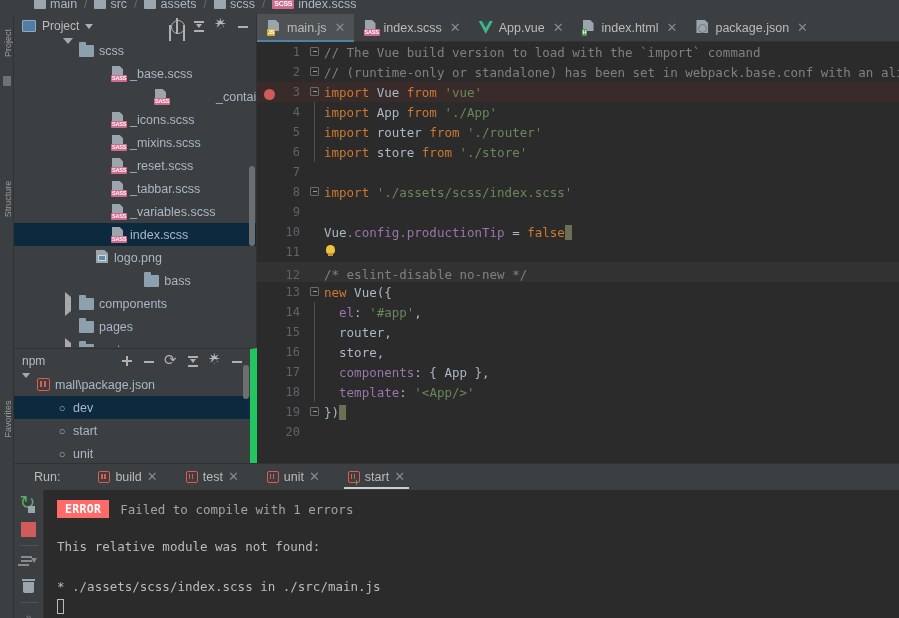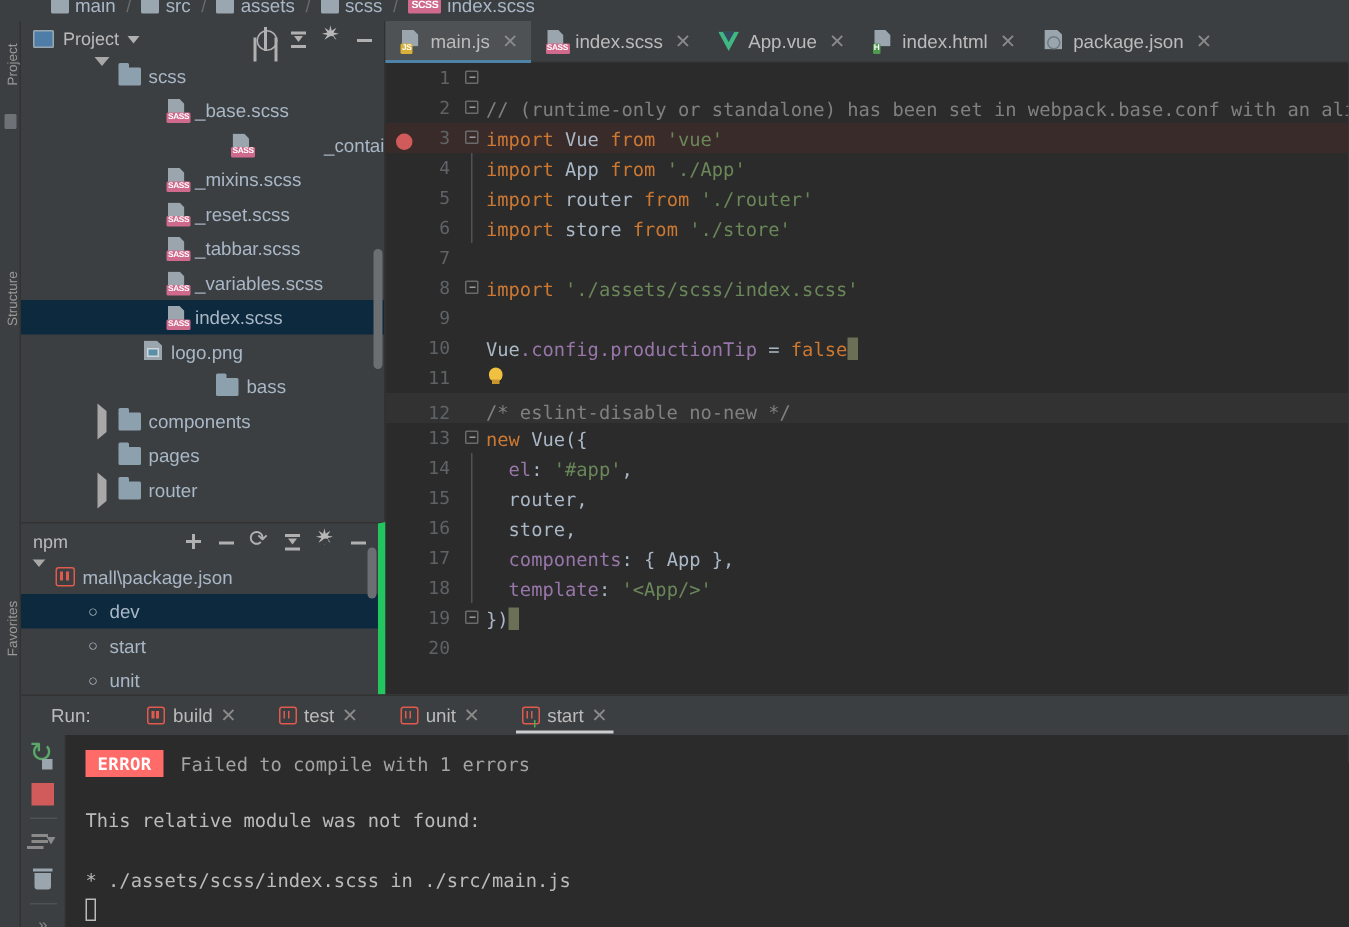--- a/index.html
+++ b/index.html
@@ -178,21 +178,21 @@
   }
 
   .tree-scroll {
     position: absolute; right: 1px; top: 152px; width: 6px; height: 80px;
     background: #6b6f72; border-radius: 3px;
   }
 
   
   .npm-panel {
     position: absolute; left: 14px; top: 348px; width: 243px; height: 115px;
-    background: #3c3f41; border-top: 1px solid #323232; border-right: 5px solid #22c55e;
+    background: #3c3f41; border-top: 1px solid #323232; border-right: 7px solid #22c55e;
     display: flex; flex-direction: column;
   }
   .npm-tree { flex: 1; position: relative; overflow: hidden; }
   .npm-root-ic {
     width: 13px; height: 13px; border: 1.6px solid #e05a4e; border-radius: 2px;
     position: relative; flex: none;
   }
   .npm-root-ic::before {
     content: ""; position: absolute; left: 2px; top: 2px; width: 2px; height: 6px;
     background: #e05a4e;
@@ -471,20 +471,28 @@
             <span class="badge badge-sass">SASS</span>
           </span>
           <span>_containers.scss</span>
         </div>
         <div class="tree-row" style="padding-left: 80px;">
           <span class="tw"></span>
           <span class="file-ic">
             <span class="sheet"></span>
             <span class="badge badge-sass">SASS</span>
           </span>
+          <span>_icons.scss</span>
+        </div>
+        <div class="tree-row" style="padding-left: 80px;">
+          <span class="tw"></span>
+          <span class="file-ic">
+            <span class="sheet"></span>
+            <span class="badge badge-sass">SASS</span>
+          </span>
           <span>_mixins.scss</span>
         </div>
         <div class="tree-row" style="padding-left: 80px;">
           <span class="tw"></span>
           <span class="file-ic">
             <span class="sheet"></span>
             <span class="badge badge-sass">SASS</span>
           </span>
           <span>_reset.scss</span>
         </div>
@@ -616,20 +624,21 @@
         <span class="tab-close">✕</span>
       </div>
     </div>
 
   <div class="editor" id="editor">
       <div class="code-row">
         <span class="gutter">1</span>
         <span class="fold">
           <span class="glyph"></span>
         </span>
+        <span class="code"><span class="c-comment">// The Vue build version to load with the `import` command</span></span>
       </div>
       <div class="code-row">
         <span class="gutter">2</span>
         <span class="fold">
           <span class="glyph"></span>
         </span>
         <span class="code"><span class="c-comment">// (runtime-only or standalone) has been set in webpack.base.conf with an alias.</span></span>
       </div>
       <div class="code-row highlight">
         <span class="gutter bp">3<span class="bp-dot"></span></span>

